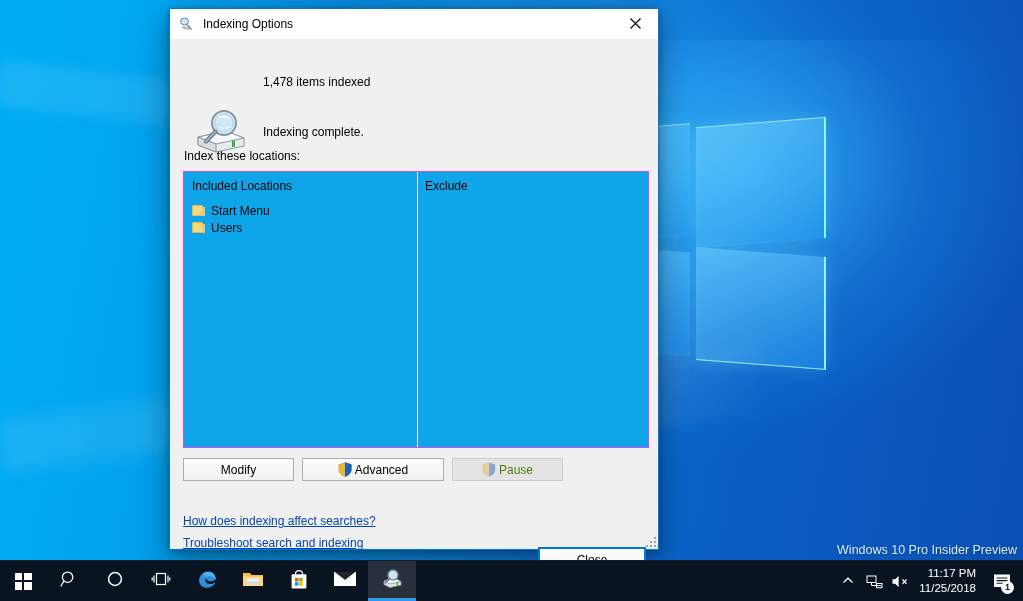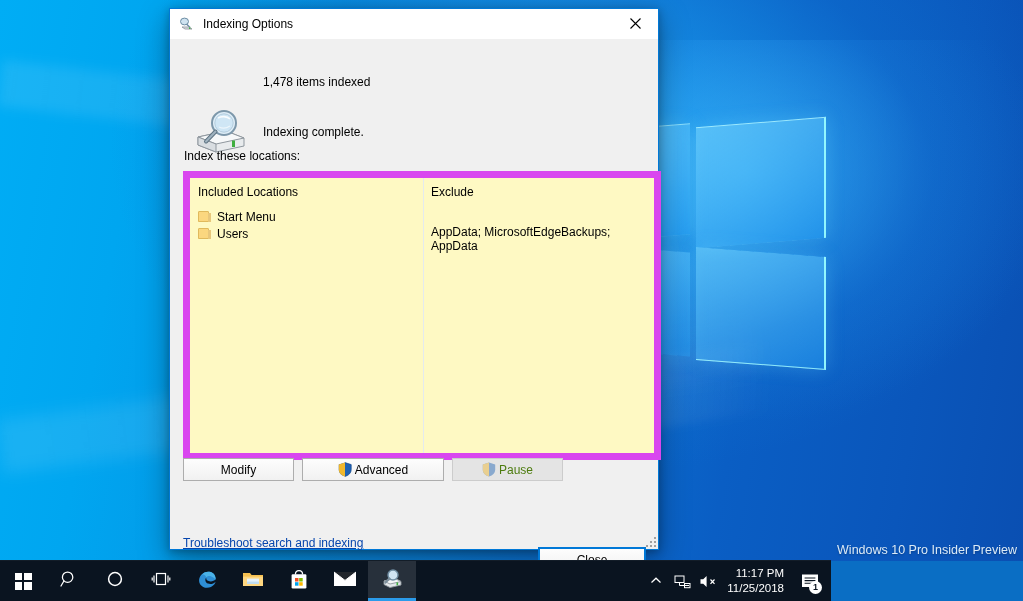--- a/index.html
+++ b/index.html
@@ -74,21 +74,21 @@
     font-size: 12.5px;
     line-height: 18px;
     text-shadow: 0 1px 2px rgba(0,0,0,0.25);
     white-space: nowrap;
   }
 
   
   #taskbar {
     position: absolute;
     left: 0; bottom: 0;
-    width: 831px; height: 40px;
+    width: 1023px; height: 40px;
     background: #0a1420;
     display: flex;
     align-items: stretch;
     border-top: 1px solid rgba(255,255,255,0.04);
   }
   .tb-left { display: flex; align-items: stretch; }
   .tb-btn {
     width: 46px;
     display: flex;
     align-items: center;
@@ -224,22 +224,22 @@
     position: absolute;
     left: 14px; top: 110px;
     font-size: 12px;
   }
 
   
   #listbox {
     position: absolute;
     left: 13px; top: 132px;
     width: 464px; height: 275px;
-    background: #fef9c3;
-    border: 7px solid #d946ef;
+    background: #0ea5e9;
+    border: 1px solid #d946ef;
   }
   #col-divider {
     position: absolute;
     left: 233px; top: 0; bottom: 0;
     width: 1px;
     background: #e4eaee;
   }
   .col-header {
     position: absolute;
     top: 7px;
@@ -434,21 +434,20 @@
         <div class="col-header right">Exclude</div>
 
         <div class="loc-row r0">
           <span class="folder-ico"></span>
           <span class="loc-name">Start Menu</span>
         </div>
         <div class="loc-row r1">
           <span class="folder-ico"></span>
           <span class="loc-name">Users</span>
         </div>
-        <div id="exclude-text">AppData; MicrosoftEdgeBackups; AppData</div>
       </div>
 
       <div id="btn-row">
         <div class="btn w110">
           <span>Modify</span>
         </div>
         <div class="btn w118">
           <span class="shield">
             <svg width="14" height="15" viewBox="0 0 14 15">
               <path d="M7 0.6 L13.2 2.6 L13.2 7.4 C13.2 11 10.6 13.4 7 14.4 C3.4 13.4 0.8 11 0.8 7.4 L0.8 2.6 Z" fill="#1d62b5"></path>
@@ -462,20 +461,21 @@
           <span class="shield">
             <svg width="14" height="15" viewBox="0 0 14 15" opacity="0.45">
               <path d="M7 0.6 L13.2 2.6 L13.2 7.4 C13.2 11 10.6 13.4 7 14.4 C3.4 13.4 0.8 11 0.8 7.4 L0.8 2.6 Z" fill="#1d62b5"></path>
               <path d="M7 0.6 L0.8 2.6 L0.8 7.4 C0.8 11 3.4 13.4 7 14.4 Z" fill="#f0b72c"></path>
             </svg>
           </span>
           <span>Pause</span>
         </div>
       </div>
 
+      <div class="dlg-link" id="link-1">How does indexing affect searches?</div>
       <div class="dlg-link" id="link-2">Troubleshoot search and indexing</div>
 
       <div id="close-action">
         <span>Close</span>
       </div>
 
       <div id="grip">
         <i style="right:0;bottom:0"></i>
           <i style="right:4px;bottom:0"></i>
           <i style="right:8px;bottom:0"></i>

